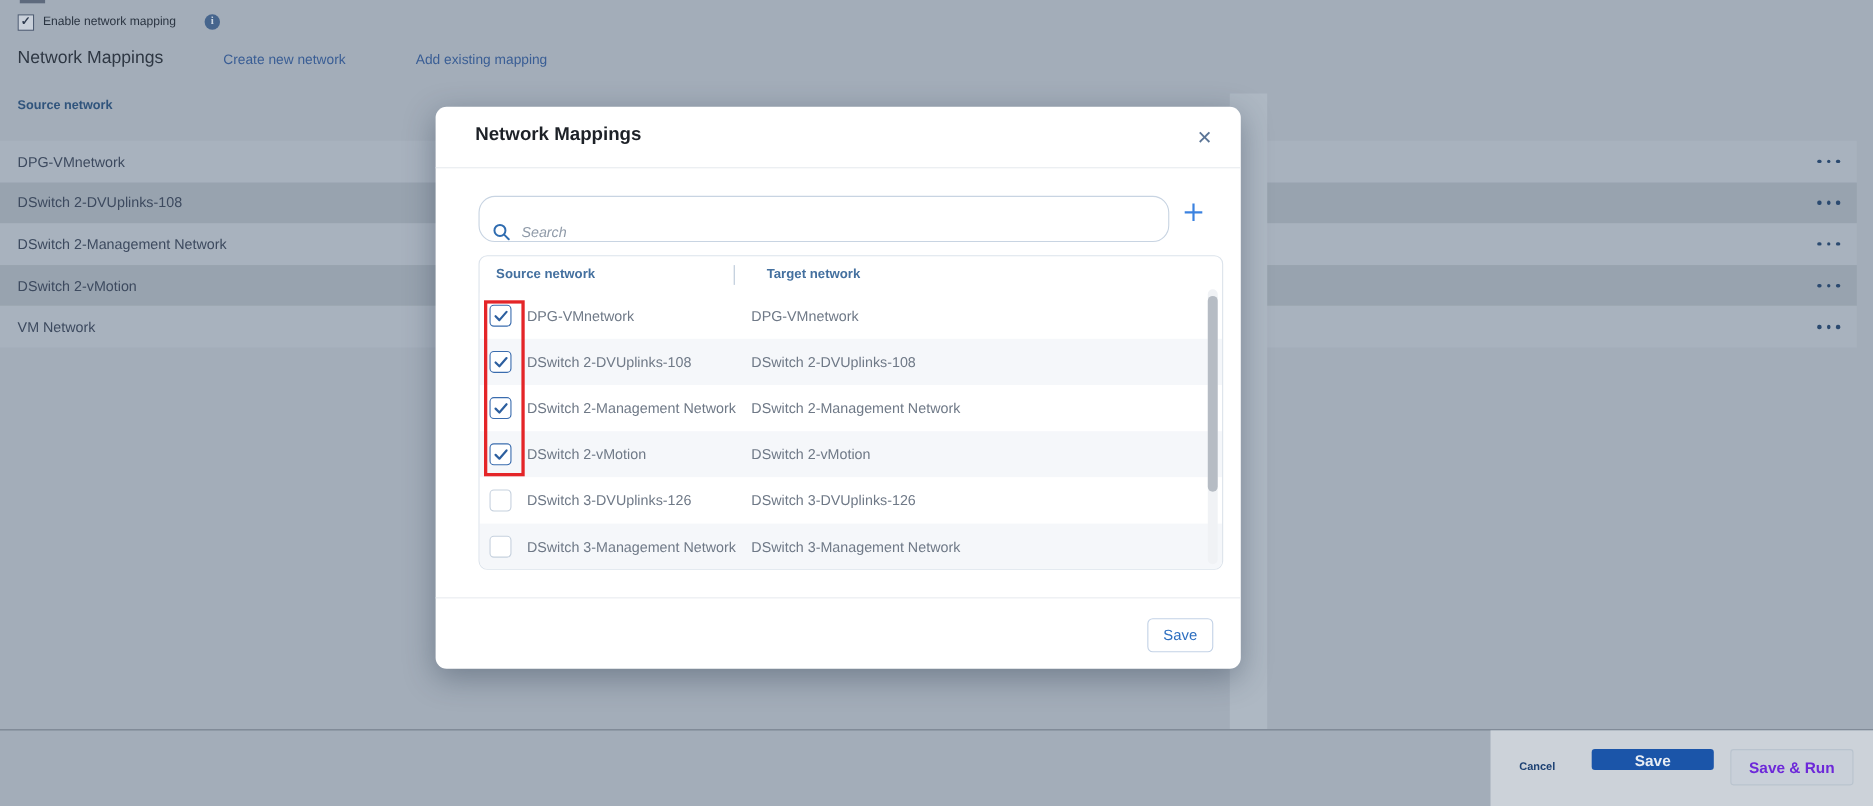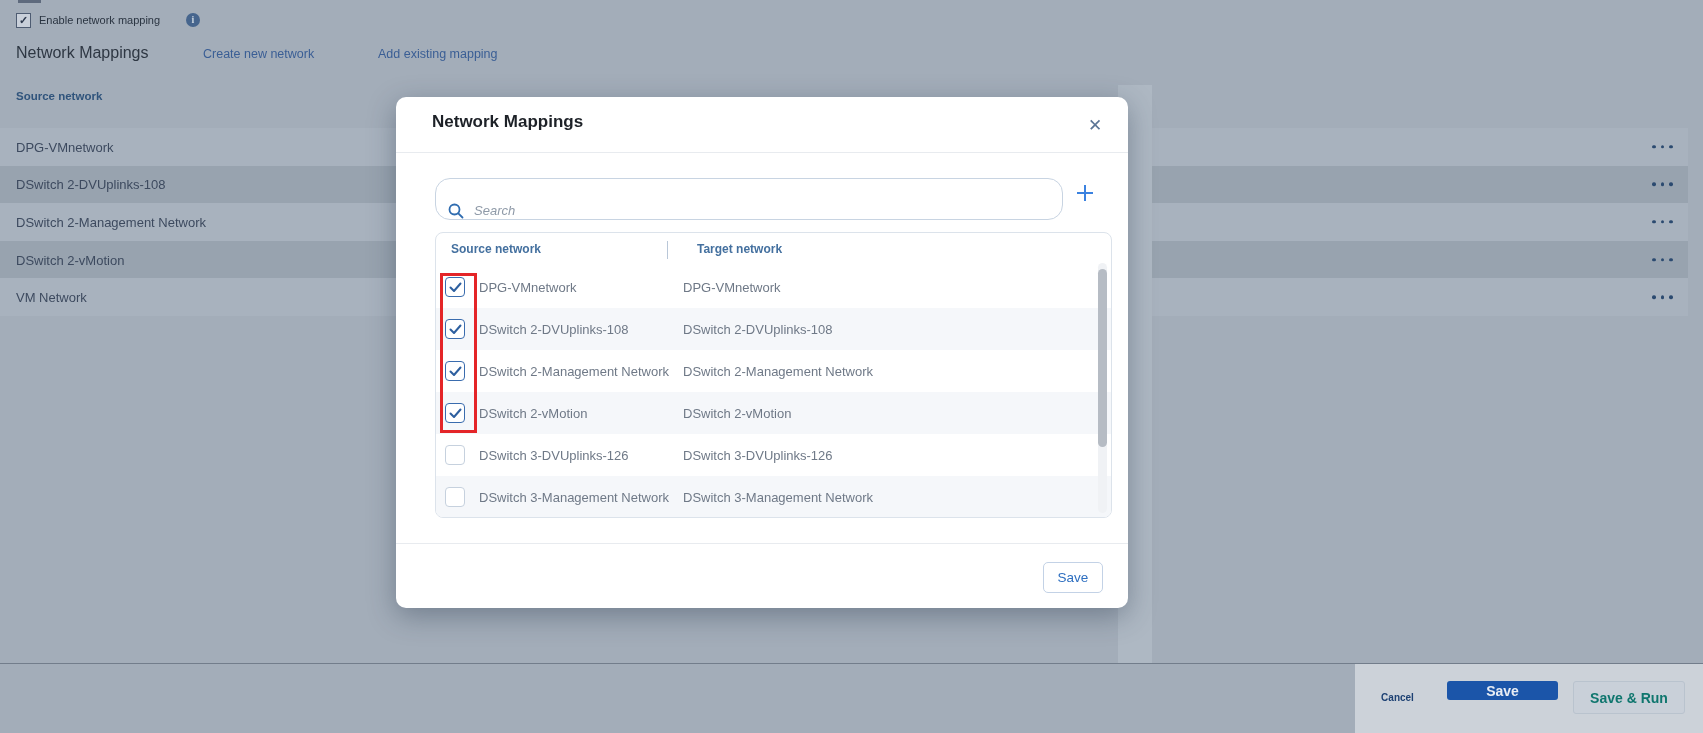--- a/index.html
+++ b/index.html
@@ -37,21 +37,21 @@
   #bottom-divider{left:0;top:663px;width:1703px;height:1px;background:#727d8b;}
   #footer-light{left:1355px;top:664px;width:348px;height:69px;background:#ccd2d9;}
   #cancel-button{left:1360px;top:681px;width:75px;height:33px;background:transparent;border:none;
                  font-size:10px;font-weight:bold;color:#1d4173;cursor:pointer;
                  font-family:"Liberation Sans",sans-serif;}
   #save-button{left:1447px;top:681px;width:111px;height:19px;background:#1b55a9;border:none;
                border-radius:3px;font-size:14px;font-weight:bold;color:#e8edf4;cursor:pointer;
                font-family:"Liberation Sans",sans-serif;}
   #save-run-button{left:1573px;top:681px;width:112px;height:33px;background:#c9d0d9;
                    border:1px solid #b9c3ce;border-radius:3px;font-size:14px;font-weight:bold;
-                   color:#0f766e;font-family:"Liberation Sans",sans-serif;}
+                   color:#6d28d9;font-family:"Liberation Sans",sans-serif;}
 
   
   #modal{left:396px;top:97px;width:732px;height:511px;background:#ffffff;border-radius:10px;
          box-shadow:0 8px 28px rgba(35,50,70,.38);}
   #modal-title{left:36px;top:15px;font-size:17px;font-weight:bold;color:#1d2127;}
   #modal-close{left:686px;top:16px;width:26px;height:26px;text-align:center;line-height:26px;
                font-size:17px;color:#5b7596;cursor:pointer;}
   #modal-title-divider{left:0;top:55px;width:732px;height:1px;background:#e8ebef;}
 
   #search-wrap{left:39px;top:81px;width:628px;height:42px;border:1px solid #c8d4e2;

